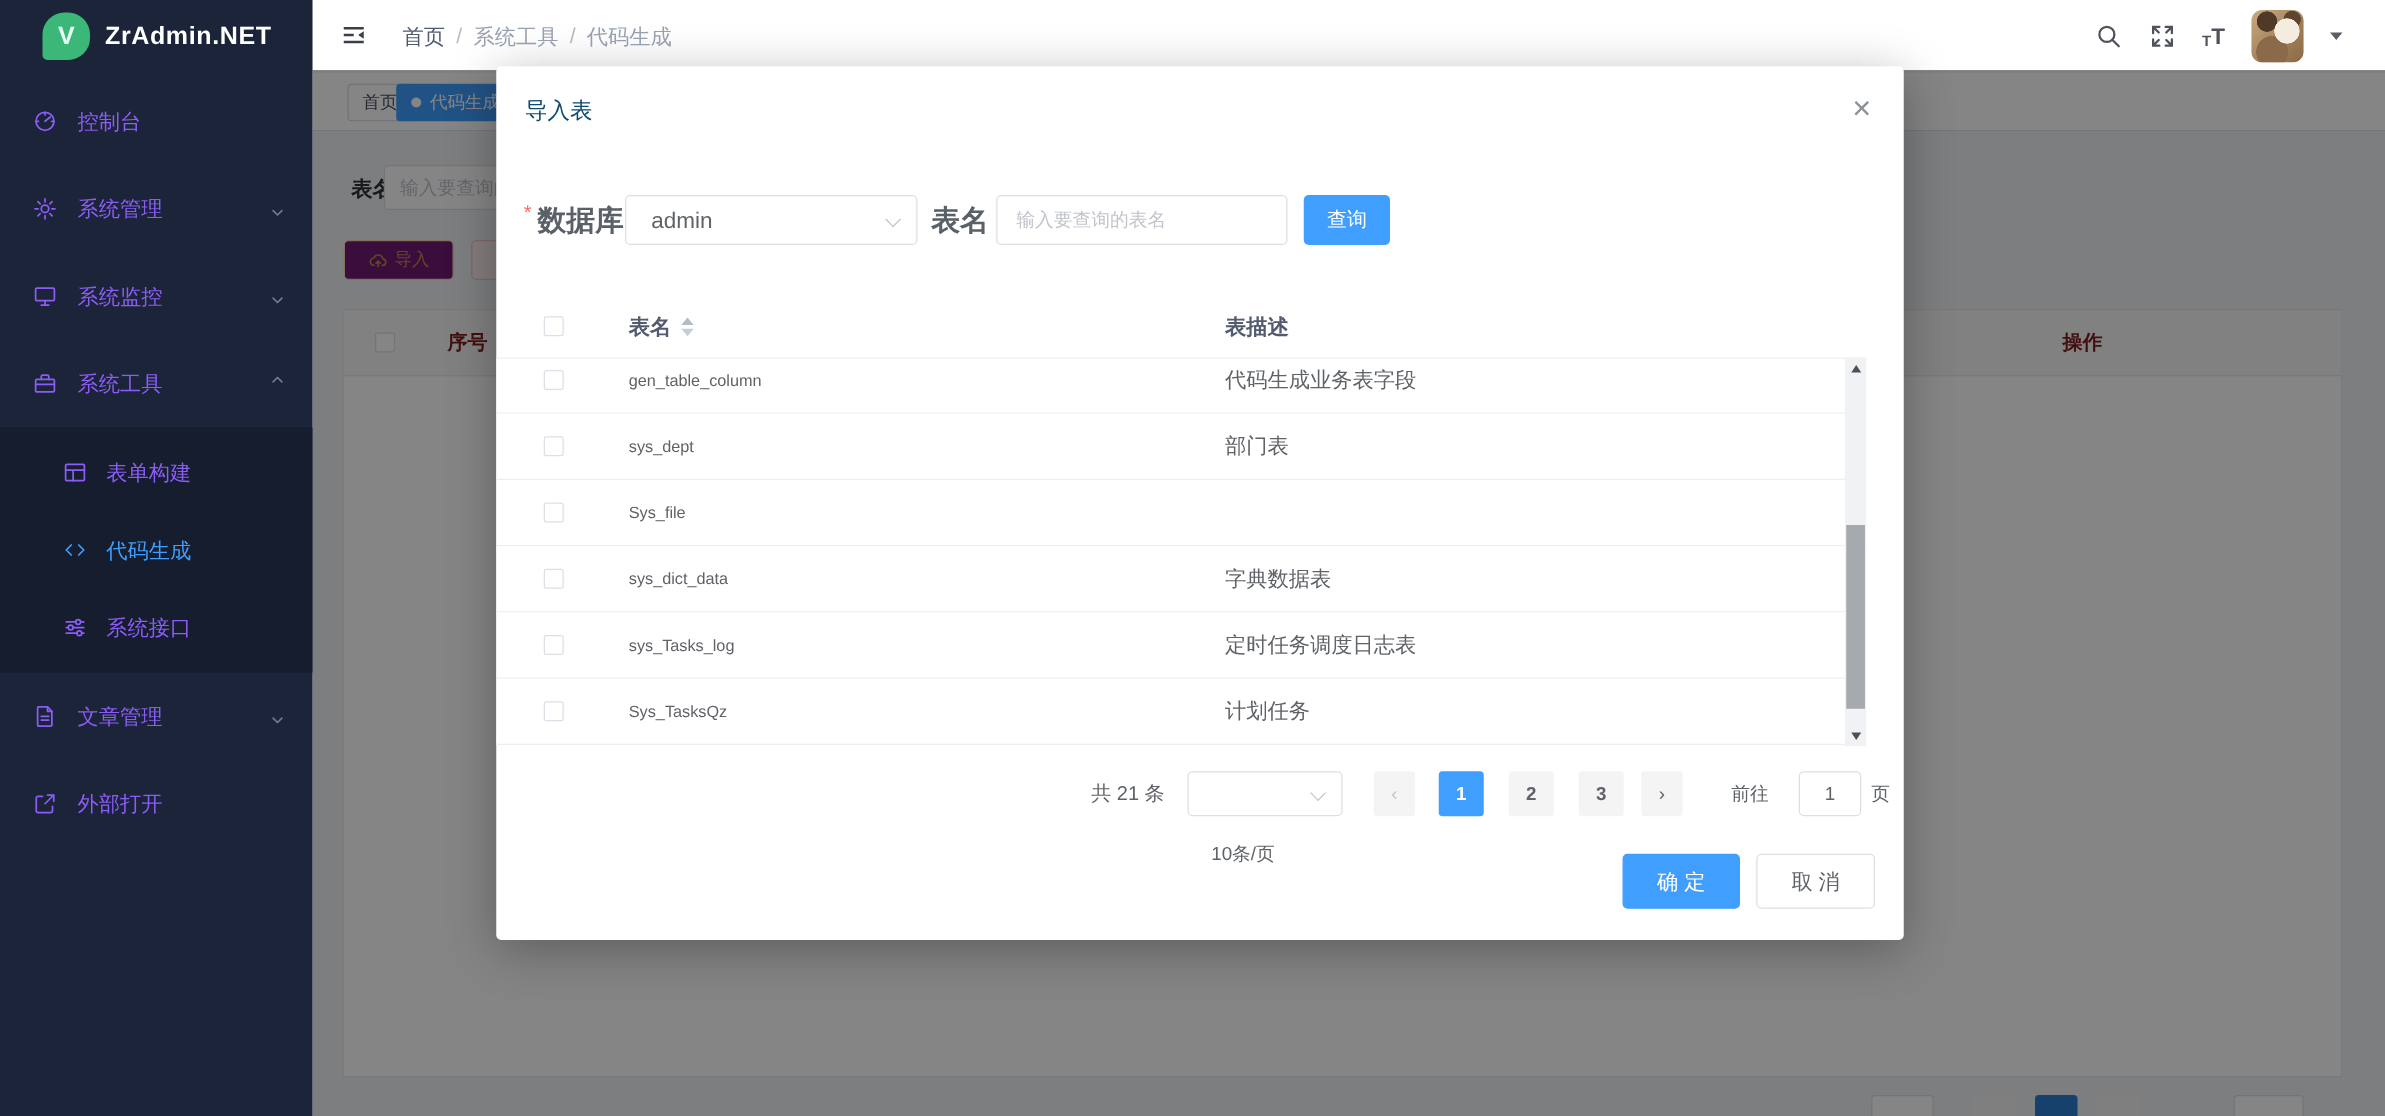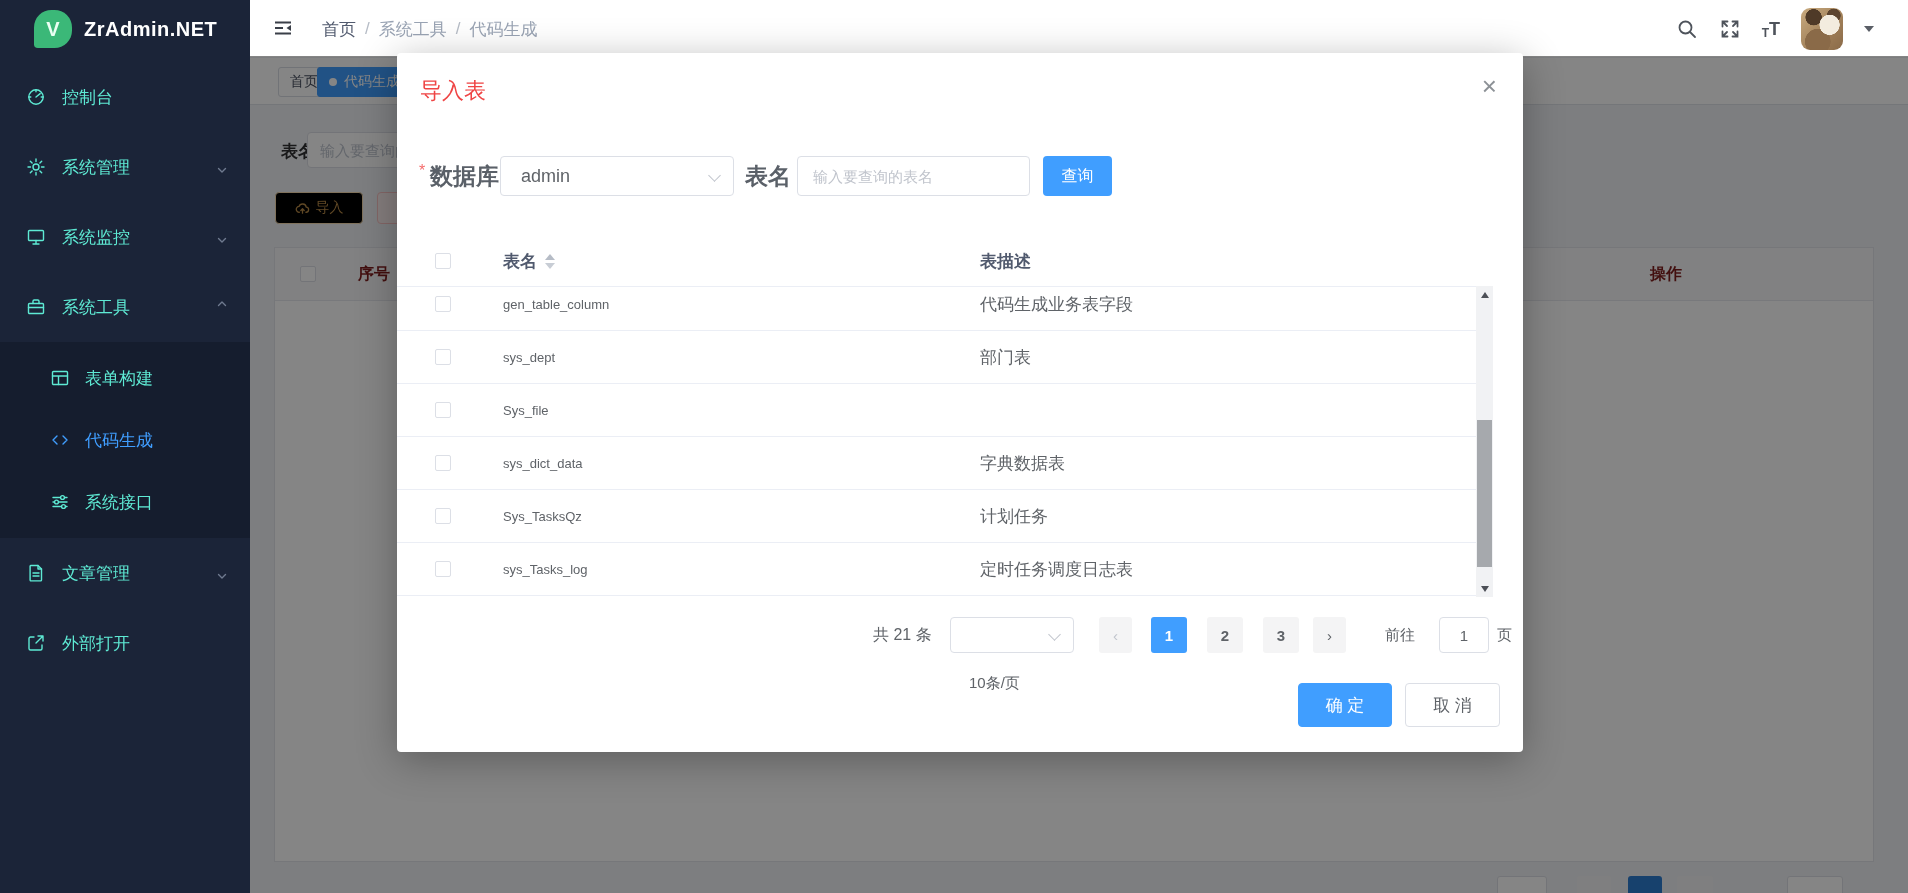--- a/index.html
+++ b/index.html
@@ -5,21 +5,21 @@
   html,body{margin:0;padding:0;background:#0d1117;}
   *{box-sizing:border-box;font-family:"Liberation Sans","DejaVu Sans",sans-serif;}
   .app{position:relative;width:1908px;height:893px;background:#f0f2f5;overflow:hidden;}
 
   
   .sidebar{position:absolute;left:0;top:0;width:250px;height:893px;background:#1b2438;z-index:30;}
   .logo-row{height:58px;display:flex;align-items:center;padding-left:34px;}
   .logo-mark{width:38px;height:38px;border-radius:46% 46% 46% 10%;background:#3bb878;display:flex;align-items:center;justify-content:center;color:#eafff3;font-weight:bold;font-size:20px;}
   .logo-title{color:#ffffff;font-size:20px;font-weight:bold;margin-left:12px;letter-spacing:.5px;}
   .side-menu{padding-top:4px;}
-  .side-item{position:relative;height:70px;display:flex;align-items:center;color:#5eead4;font-size:17px;cursor:pointer;}
+  .side-item{position:relative;height:70px;display:flex;align-items:center;color:#8b5cf6;font-size:17px;cursor:pointer;}
   .side-item .s-icon{position:absolute;left:26px;top:50%;transform:translateY(-50%);width:20px;height:20px;}
   .side-item .s-label{position:absolute;left:62px;}
   .side-item .s-chevron{position:absolute;right:22px;top:50%;transform:translateY(-50%);width:12px;height:12px;color:#6f7a8f;}
   .side-item .s-chevron.up{transform:translateY(-50%) rotate(180deg);}
   .side-sub{background:#151d2e;padding:5px 0;}
   .side-sub .side-item{height:62px;}
   .side-sub .side-item .s-icon{left:50px;}
   .side-sub .side-item .s-label{left:85px;}
   .side-item.active{color:#409EFF;}
   .s-icon svg,.s-chevron svg{width:100%;height:100%;fill:none;stroke:currentColor;stroke-width:1.4;stroke-linecap:round;stroke-linejoin:round;}
@@ -51,38 +51,38 @@
   .vtab{position:absolute;top:9px;height:30px;display:flex;align-items:center;padding:0 11px;border:1px solid #d8dce5;background:#fff;color:#495060;font-size:14px;border-radius:3px;cursor:pointer;white-space:nowrap;}
   .vtab.active{background:#409EFF;border-color:#409EFF;color:#fff;}
   .vtab .dot{width:8px;height:8px;border-radius:50%;background:#fff;margin-right:7px;}
 
   
   .pgcontent{position:absolute;left:250px;top:105px;width:1658px;height:788px;z-index:3;}
   .pg-label{position:absolute;left:31px;top:35px;font-size:17px;font-weight:bold;color:#303133;}
   .pg-input{position:absolute;left:57px;top:27px;width:200px;height:36px;border:1px solid #dcdfe6;border-radius:4px;background:#fff;font-size:15px;color:#606266;padding:0 12px;}
   .pg-input::placeholder{color:#bfc5cf;}
   .pgbtn{position:absolute;top:87px;height:32px;border-radius:4px;font-size:14px;display:flex;align-items:center;justify-content:center;gap:6px;cursor:pointer;}
-  .pgbtn.warn{left:25px;width:88px;background:#000000;border:1px solid #f5dab1;color:#b88a47;}
+  .pgbtn.warn{left:25px;width:88px;background:#701a75;border:1px solid #f5dab1;color:#b88a47;}
   .pgbtn.danger{left:127px;width:80px;background:#fef0f0;border:1px solid #fbc4c4;color:#f56c6c;}
   .pgbtn svg{width:15px;height:15px;fill:none;stroke:currentColor;stroke-width:1.4;stroke-linecap:round;stroke-linejoin:round;}
   .pgcard{position:absolute;left:24px;top:142px;width:1600px;height:615px;background:#fff;border:1px solid #e2e5ea;}
   .pghead{position:absolute;left:0;top:0;width:100%;height:53px;background:#f8f8f9;border-bottom:1px solid #e6e9ee;}
   .pghead .cbx{position:absolute;left:25px;top:18px;}
   .pg-col{position:absolute;top:0;height:53px;display:flex;align-items:center;font-size:16px;font-weight:bold;color:#7f1d1d;}
   .pgstub{position:absolute;border-radius:3px;height:28px;}
   .stub-border{background:#fff;border:1px solid #dcdfe6;}
   .stub-fill{background:#f4f4f5;}
   .stub-blue{background:#2d7dd2;}
 
   
   .overlay{position:absolute;left:250px;top:56px;width:1658px;height:837px;background:rgba(0,0,0,0.48);z-index:10;}
 
   
   .modal{position:absolute;left:397px;top:53px;width:1126px;height:699px;background:#fff;border-radius:4px;box-shadow:0 8px 40px rgba(0,0,0,.3);z-index:20;}
-  .m-title{position:absolute;left:23px;top:23px;font-size:22px;color:#ef4444;}
+  .m-title{position:absolute;left:23px;top:23px;font-size:18px;color:#0c4a6e;}
   .m-close{position:absolute;right:26px;top:20px;font-size:26px;color:#8c9196;cursor:pointer;line-height:1;}
   .m-form{position:absolute;left:0;top:103px;width:100%;height:40px;}
   .m-req{position:absolute;left:22px;top:6px;color:#f56c6c;font-size:16px;}
   .m-label{position:absolute;top:0;height:40px;display:flex;align-items:center;font-size:23px;font-weight:bold;color:#5a6068;}
   .lab-db{left:33px;}
   .lab-tn{left:348px;}
   .m-select{position:absolute;left:103px;top:0;width:234px;height:40px;border:1px solid #dcdfe6;border-radius:4px;background:#fff;cursor:pointer;}
   .m-select .sel-text{position:absolute;left:20px;top:0;height:38px;display:flex;align-items:center;font-size:18px;color:#5f6368;}
   .chev{position:absolute;right:14px;top:14px;width:9px;height:9px;border-right:1.6px solid #c0c4cc;border-bottom:1.6px solid #c0c4cc;transform:rotate(45deg);}
   .m-input{position:absolute;left:400px;top:0;width:233px;height:40px;border:1px solid #dcdfe6;border-radius:4px;font-size:15px;color:#606266;padding:0 15px;}
@@ -341,27 +341,27 @@
             <span class="mname">Sys_file</span>
             <span class="mdesc"></span>
           </div>
           <div class="mrow">
             <span class="cbx"></span>
             <span class="mname">sys_dict_data</span>
             <span class="mdesc">字典数据表</span>
           </div>
           <div class="mrow">
             <span class="cbx"></span>
+            <span class="mname">sys_Tasks_log</span>
+            <span class="mdesc">定时任务调度日志表</span>
+          </div>
+          <div class="mrow">
+            <span class="cbx"></span>
             <span class="mname">Sys_TasksQz</span>
             <span class="mdesc">计划任务</span>
-          </div>
-          <div class="mrow">
-            <span class="cbx"></span>
-            <span class="mname">sys_Tasks_log</span>
-            <span class="mdesc">定时任务调度日志表</span>
           </div>
         </div>
     </div>
 
     <div class="m-scrollbar">
       <div class="sb-arrow top">
           <span class="sb-tri-up"></span>
         </div>
       <div class="sb-thumb"></div>
       <div class="sb-arrow bottom">

